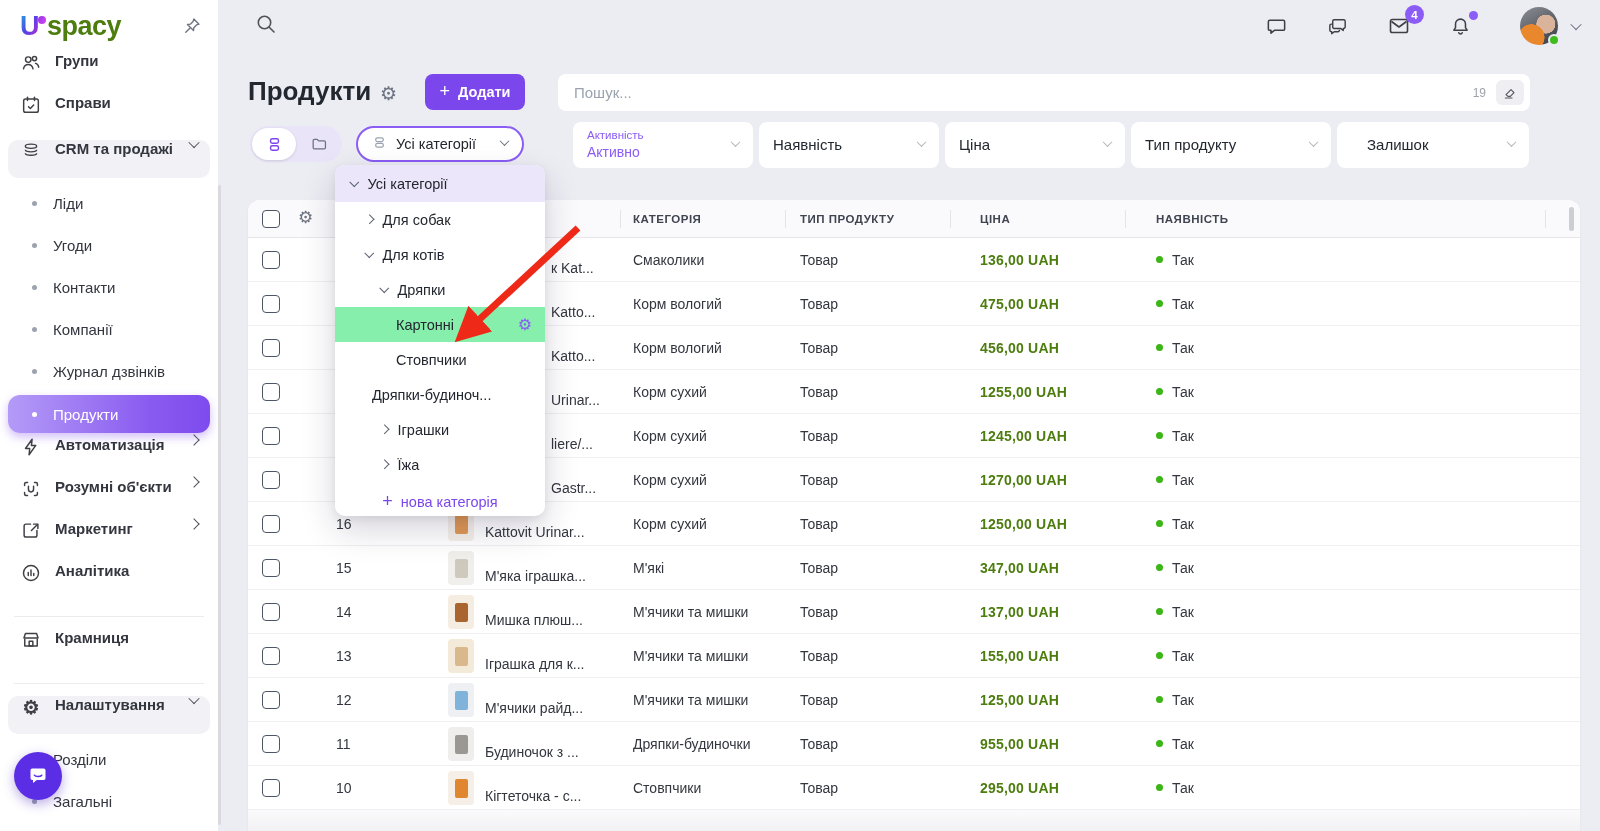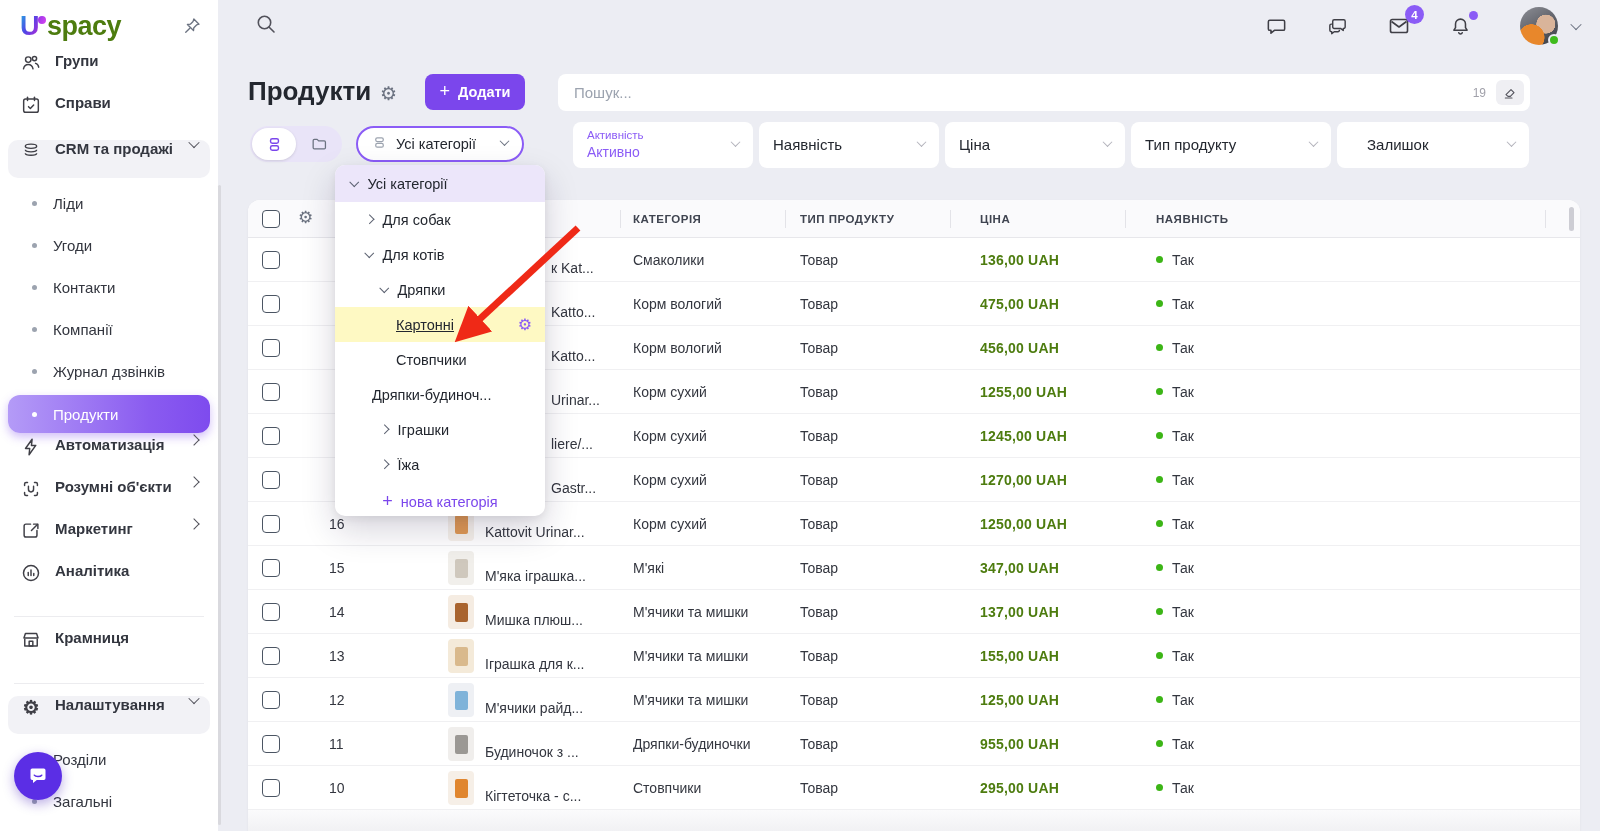--- a/index.html
+++ b/index.html
@@ -75,37 +75,37 @@
   .t-head { position:relative; height:38px; background:#FAFAFC; border-bottom:1px solid #E7E7EB; }
   .t-head .col-h { position:absolute; top:50%; transform:translateY(-50%); font-size:11.5px; font-weight:700; letter-spacing:.5px; color:#3F4450; }
   .t-head .v-div { position:absolute; top:10px; width:1px; height:18px; background:#E3E3E8; }
   .h-scroll-thumb { position:absolute; right:6px; top:7px; width:5px; height:24px; border-radius:3px; background:#CDCDD4; }
   .checkbox { width:18px; height:18px; border:1.7px solid #4B5563; border-radius:4px; background:#fff; cursor:pointer; }
   .t-head .checkbox { position:absolute; left:14px; top:10px; }
   .t-head .head-gear { position:absolute; left:50px; top:9px; color:#6B7280; font-size:17px; cursor:pointer; }
   .t-row { position:relative; height:44px; border-bottom:1px solid #F0F0F2; }
   .t-row .cell { position:absolute; top:50%; transform:translateY(-50%); font-size:14px; color:#33363F; white-space:nowrap; }
   .t-row .checkbox { position:absolute; left:14px; top:13px; }
-  .t-row .c-num { left:81px; }
+  .t-row .c-num { left:88px; }
   .t-row .c-thumb { left:200px; top:5px; transform:none; width:26px; height:34px; border-radius:4px; display:flex; align-items:center; justify-content:center; }
   .t-row .c-thumb i { display:block; width:13px; height:19px; border-radius:2px; }
   .t-row .c-name { left:237px; max-width:138px; overflow:hidden; text-overflow:ellipsis;margin-top:8px; }
   .t-row .c-name.peek { left:303px; }
   .t-row .c-cat { left:385px; }
   .t-row .c-type { left:552px; }
   .t-row .c-price { left:732px; font-weight:700; color:#4d7c0f; letter-spacing:.2px; }
   .t-row .c-avail { left:908px; display:flex; align-items:center; gap:9px; }
   .avail-dot { width:7px; height:7px; border-radius:50%; background:#3CB516; }
   .t-foot-fade { height:21px; background:linear-gradient(#FBFBFC,#F1F1F4); }
 
   
   .dropdown { position:absolute; left:117px; top:113px; width:210px; height:351px; background:#fff; border-radius:10px; box-shadow:0 14px 34px rgba(25,15,60,.18), 0 3px 8px rgba(0,0,0,.07); z-index:5; overflow:hidden; }
   .dd-item { position:relative; height:35px; display:flex; align-items:center; gap:10px; font-size:14.5px; color:#23272F; cursor:pointer; }
   .dd-item.selected { height:37px; background:#ECE6FA; }
-  .dd-item.hover { background:#fef9c3;text-decoration:underline; }
+  .dd-item.hover { background:#86efac; }
   .dd-item .chev { width:6.5px; height:6.5px; border-color:#5B6170; }
   .dd-item .dd-gear { position:absolute; right:13px; color:#8B5CF6; font-size:16px; cursor:pointer; }
   .dd-new { height:40px; display:flex; align-items:center; justify-content:center; gap:8px; color:#7B46EC; font-size:14.5px; font-weight:500; cursor:pointer; }
   .dd-new .plus { font-size:18px; font-weight:400; margin-top:-2px; }
 
   
   .arrow-layer { position:absolute; left:220px; top:160px; width:170px; height:140px; z-index:6; pointer-events:none; }
 
   
   .chat-fab { position:absolute; left:14px; top:752px; width:48px; height:48px; border-radius:50%; background:#5B2EE5; display:flex; align-items:center; justify-content:center; z-index:9; box-shadow:0 4px 12px rgba(60,20,180,.35); cursor:pointer; }

